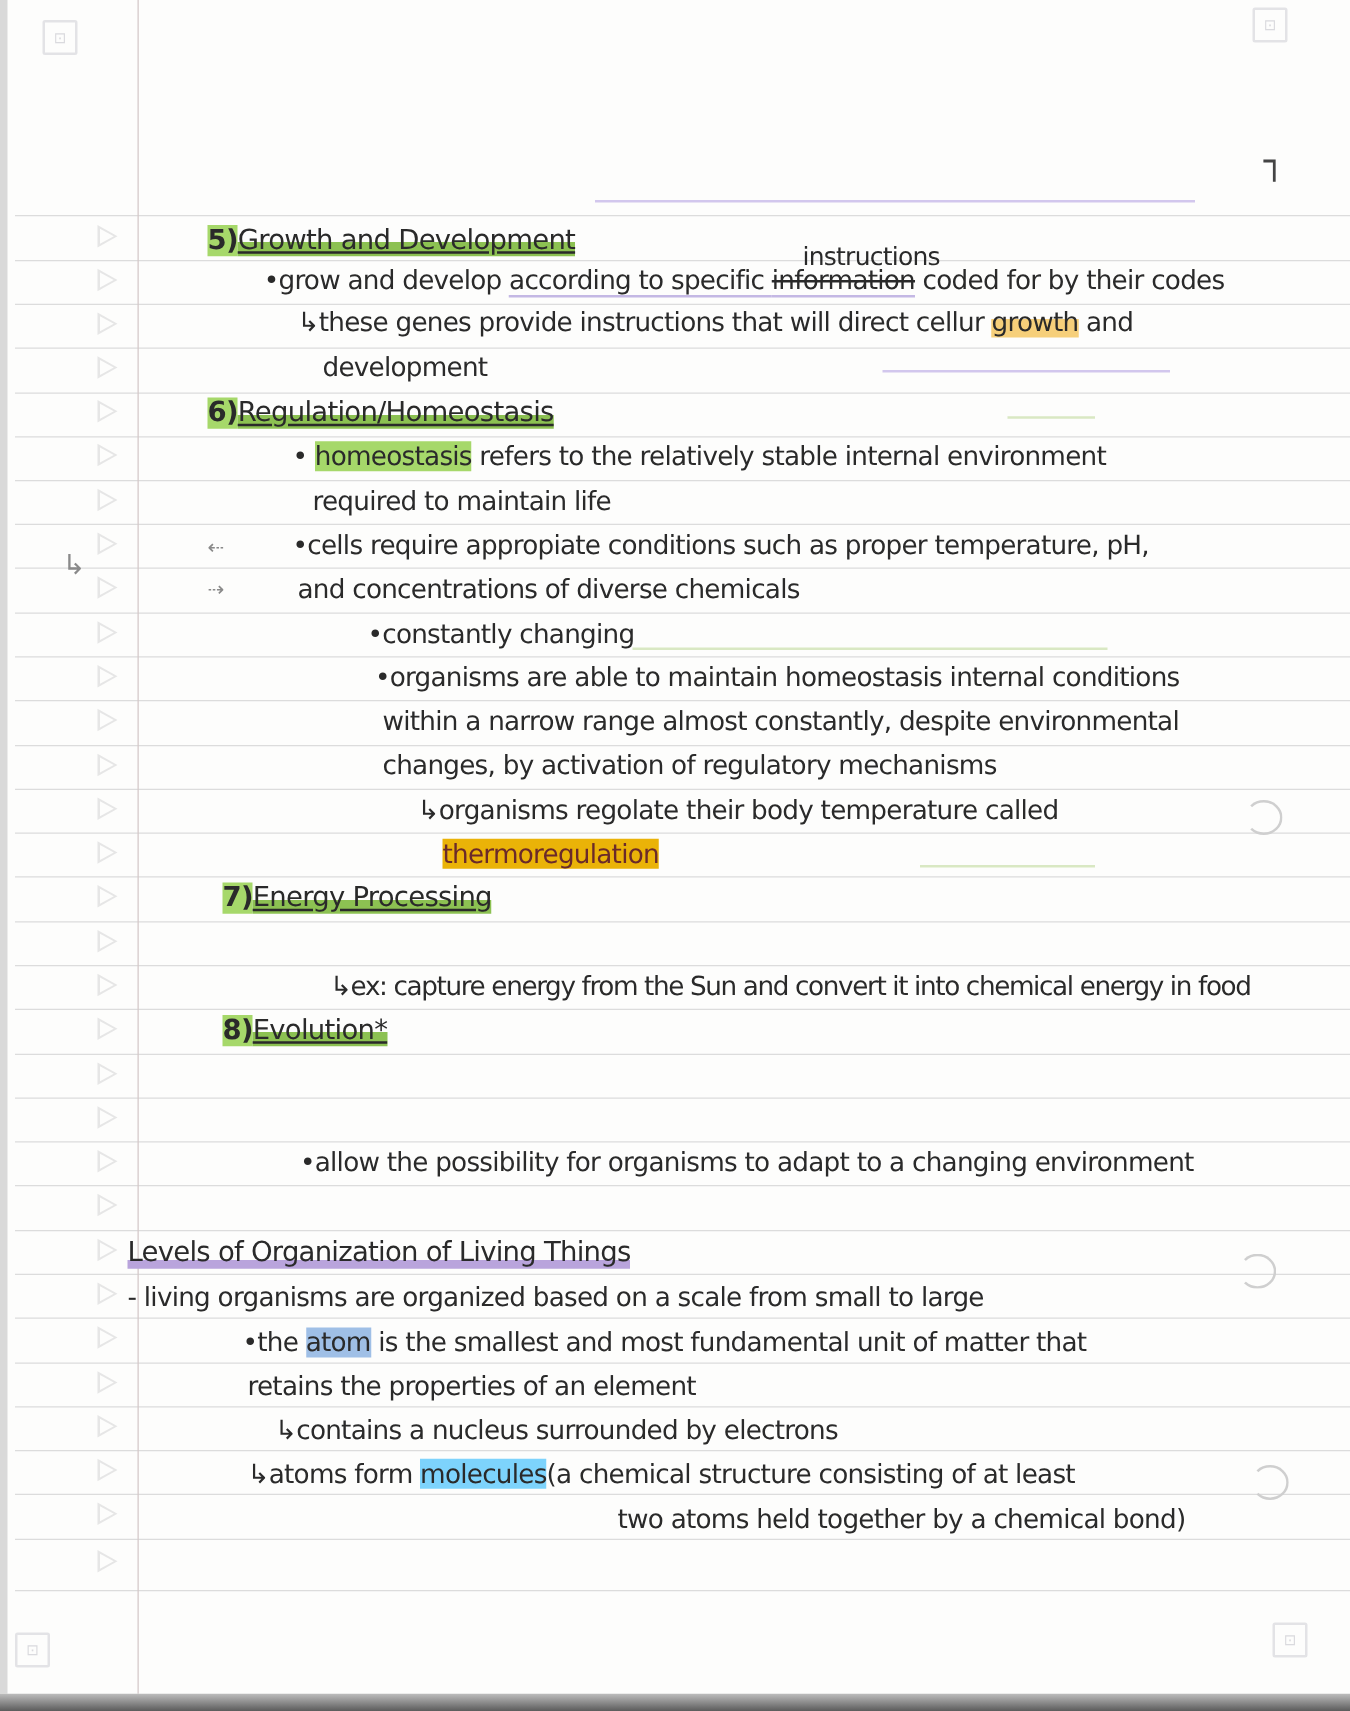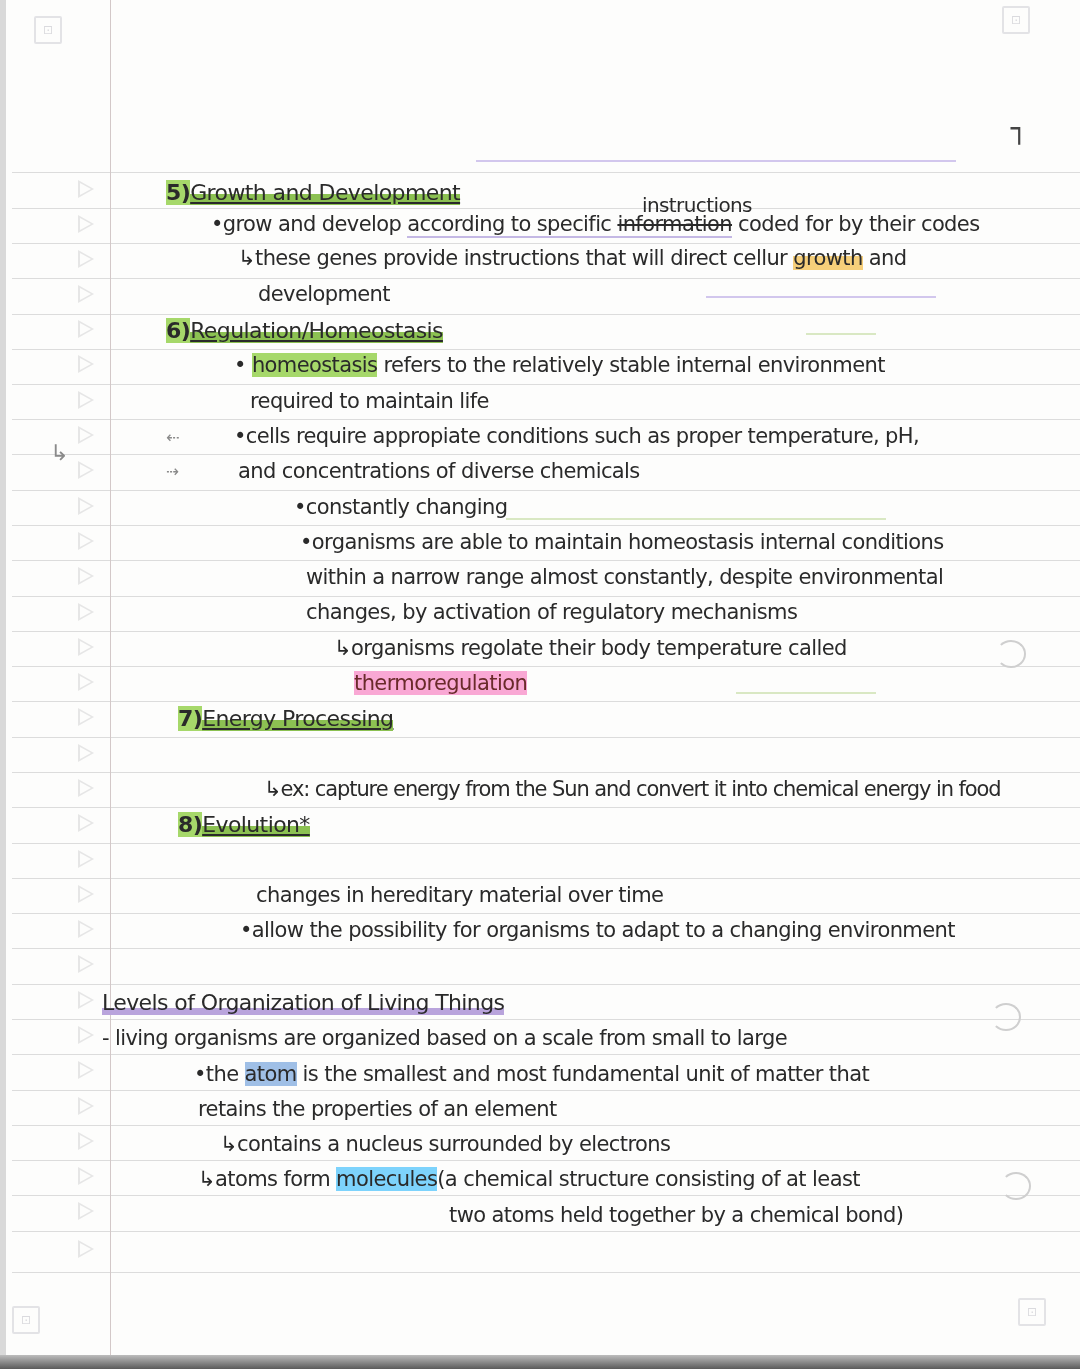--- a/index.html
+++ b/index.html
@@ -47,21 +47,21 @@
       position: absolute; white-space: nowrap;
       font-family: "DejaVu Sans", sans-serif;
       font-size: 21px; letter-spacing: -0.6px;
       color: #2a2a2a;
     }
     .heading { font-size: 22px; }
     .num { font-weight: bold; color: #2a2a2a; }
     .hl-green { background: linear-gradient(transparent 55%, #8cc152 55%); text-decoration: underline; }
     .hl-green-full { background: #a6d86a; }
     .hl-purple { background: linear-gradient(transparent 72%, #b9a4dc 72%); }
-    .hl-pink { background: #f9a8d4; color: #6a2a2a; }
+    .hl-pink { background: #eab308; color: #6a2a2a; }
     .hl-blue { background: #9fbfe6; }
     .hl-orange { background: #7dd3fc; }
     .hl-orange-soft { background: linear-gradient(transparent 40%, #f6cf7a 40%); }
     .strike { text-decoration: line-through; }
     .small { font-size: 20px; }
     .ul-purple { border-bottom: 2px solid #c4b8e4; }
     .scribble {
       position: absolute; height: 2px; background: #c7b9e8; opacity: .8;
     }
     .scribble-green { background: #cfe2b4; }
@@ -200,31 +200,30 @@
   </div>
 
   <div class="line heading" style="left:172px;top:706px">
     <span class="num hl-green-full">7)</span><span class="hl-green">Energy Processing</span>
   </div>
   <div class="line" style="left:258px;top:777px;letter-spacing:-1.1px">↳ex: capture energy from the Sun and convert it into chemical energy in food</div>
 
   <div class="line heading" style="left:172px;top:812px">
     <span class="num hl-green-full">8)</span><span class="hl-green">Evolution*</span>
   </div>
-  <div class="line" style="left:250px;top:883px">changes in hereditary material over time</div>
   <div class="line" style="left:234px;top:918px">•allow the possibility for organisms to adapt to a changing environment</div>
 
   <div class="line heading" style="left:96px;top:990px">
     <span class="hl-purple">Levels of Organization of Living Things</span>
   </div>
   <div class="line" style="left:96px;top:1026px">- living organisms are organized based on a scale from small to large</div>
   <div class="line" style="left:188px;top:1062px">
     <span>•the </span><span class="hl-blue">atom</span><span> is the smallest and most fundamental unit of matter that</span>
   </div>
   <div class="line" style="left:192px;top:1097px">retains the properties of an element</div>
   <div class="line" style="left:214px;top:1132px">↳contains a nucleus surrounded by electrons</div>
   <div class="line" style="left:192px;top:1167px">
     <span>↳atoms form </span><span class="hl-orange">molecules</span><span>(a chemical structure consisting of at least</span>
   </div>
-  <div class="line" style="left:443px;top:1203px">two atoms held together by a chemical bond)</div>
+  <div class="line" style="left:488px;top:1203px">two atoms held together by a chemical bond)</div>
 
 </div>
 <div class="bottom-edge"></div>
 
 </body></html>

